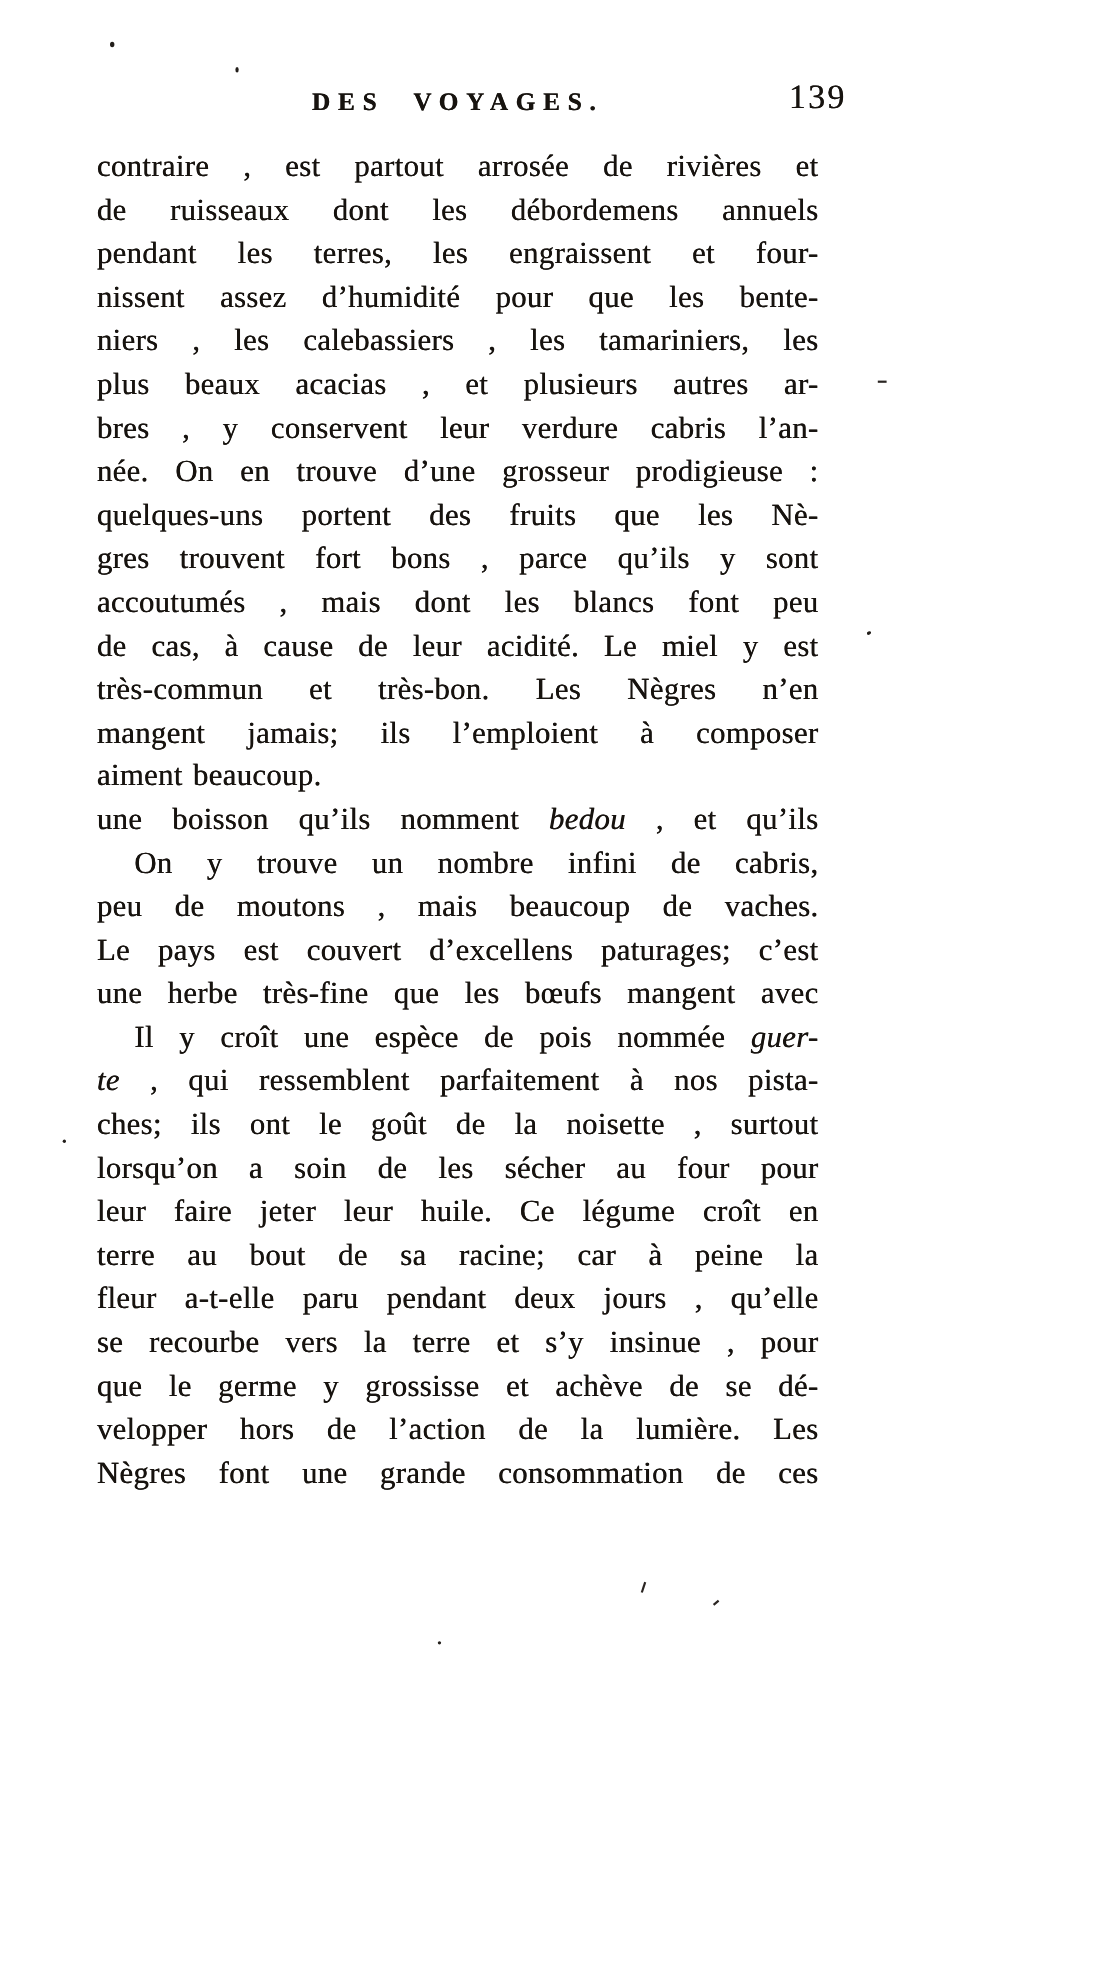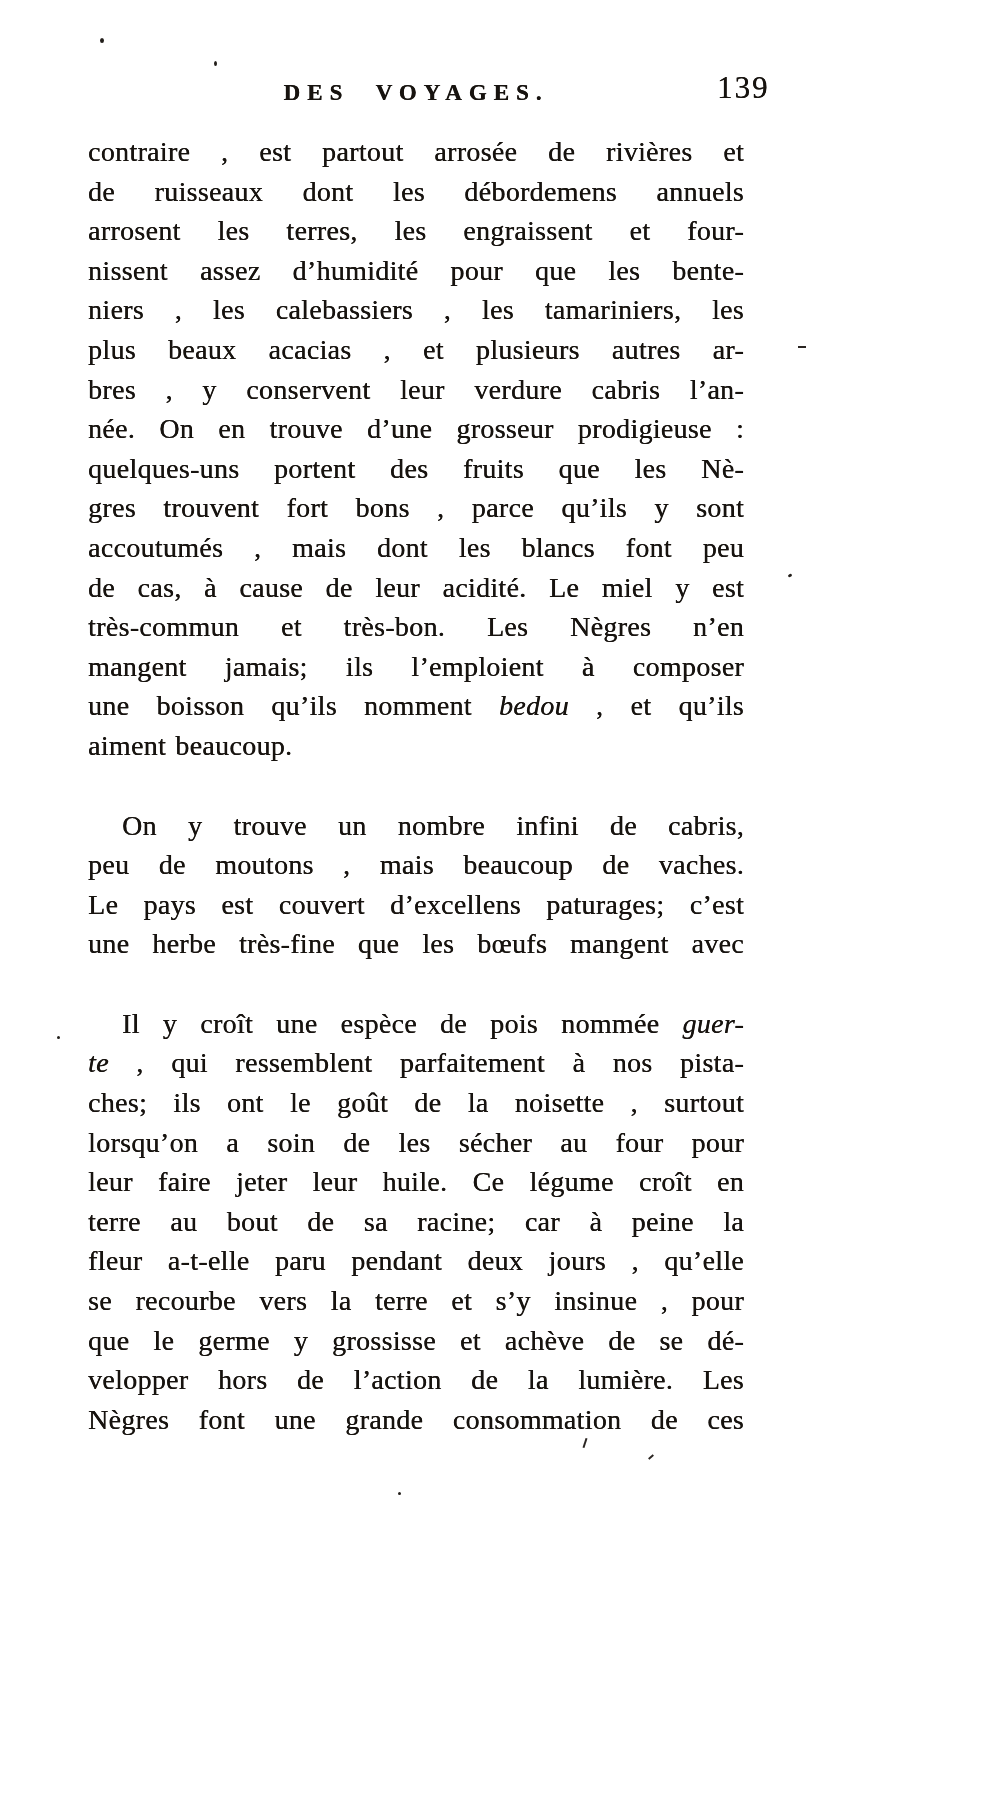--- a/index.html
+++ b/index.html
@@ -48,21 +48,21 @@
     text-align: justify;
   }
   
   .line:not(.short)::after {
     content: "";
     display: inline-block;
     width: 100%;
     height: 0;
     vertical-align: top;
   }
-  .line.indent { text-indent: 34px; margin-top: 40px; }
+  .line.indent { text-indent: 34px; }
   .it { font-style: italic; }
   .speck {
     position: absolute;
     background: #221e1a;
     border-radius: 50%;
   }
   .scratch {
     position: absolute;
     background: #2a2522;
   }
@@ -70,34 +70,34 @@
 </head>
 <body>
 
 <div class="page">
   <div class="running-head">DES VOYAGES.</div>
   <div class="page-num">139</div>
 
   <div class="text-block">
       <div class="line"><span>contraire , est partout arrosée de rivières et</span></div>
       <div class="line"><span>de ruisseaux dont les débordemens annuels</span></div>
-      <div class="line"><span>arrosent les terres, les engraissent et four-</span></div>
+      <div class="line"><span>pendant les terres, les engraissent et four-</span></div>
       <div class="line"><span>nissent assez d’humidité pour que les bente-</span></div>
       <div class="line"><span>niers , les calebassiers , les tamariniers, les</span></div>
       <div class="line"><span>plus beaux acacias , et plusieurs autres ar-</span></div>
       <div class="line"><span>bres , y conservent leur verdure cabris l’an-</span></div>
       <div class="line"><span>née. On en trouve d’une grosseur prodigieuse :</span></div>
       <div class="line"><span>quelques-uns portent des fruits que les Nè-</span></div>
       <div class="line"><span>gres trouvent fort bons , parce qu’ils y sont</span></div>
       <div class="line"><span>accoutumés , mais dont les blancs font peu</span></div>
       <div class="line"><span>de cas, à cause de leur acidité. Le miel y est</span></div>
       <div class="line"><span>très-commun et très-bon. Les Nègres n’en</span></div>
       <div class="line"><span>mangent jamais; ils l’emploient à composer</span></div>
+      <div class="line short"><span>aiment beaucoup.</span></div>
       <div class="line"><span>une boisson qu’ils nomment </span><span class="it">bedou</span><span> , et qu’ils</span></div>
-      <div class="line short"><span>aiment beaucoup.</span></div>
       <div class="line indent"><span>On y trouve un nombre infini de cabris,</span></div>
       <div class="line"><span>peu de moutons , mais beaucoup de vaches.</span></div>
       <div class="line"><span>Le pays est couvert d’excellens paturages; c’est</span></div>
       <div class="line"><span>une herbe très-fine que les bœufs mangent avec</span></div>
       <div class="line indent"><span>Il y croît une espèce de pois nommée </span><span class="it">guer-</span></div>
       <div class="line"><span class="it">te</span><span> , qui ressemblent parfaitement à nos pista-</span></div>
       <div class="line"><span>ches; ils ont le goût de la noisette , surtout</span></div>
       <div class="line"><span>lorsqu’on a soin de les sécher au four pour</span></div>
       <div class="line"><span>leur faire jeter leur huile. Ce légume croît en</span></div>
       <div class="line"><span>terre au bout de sa racine; car à peine la</span></div>

